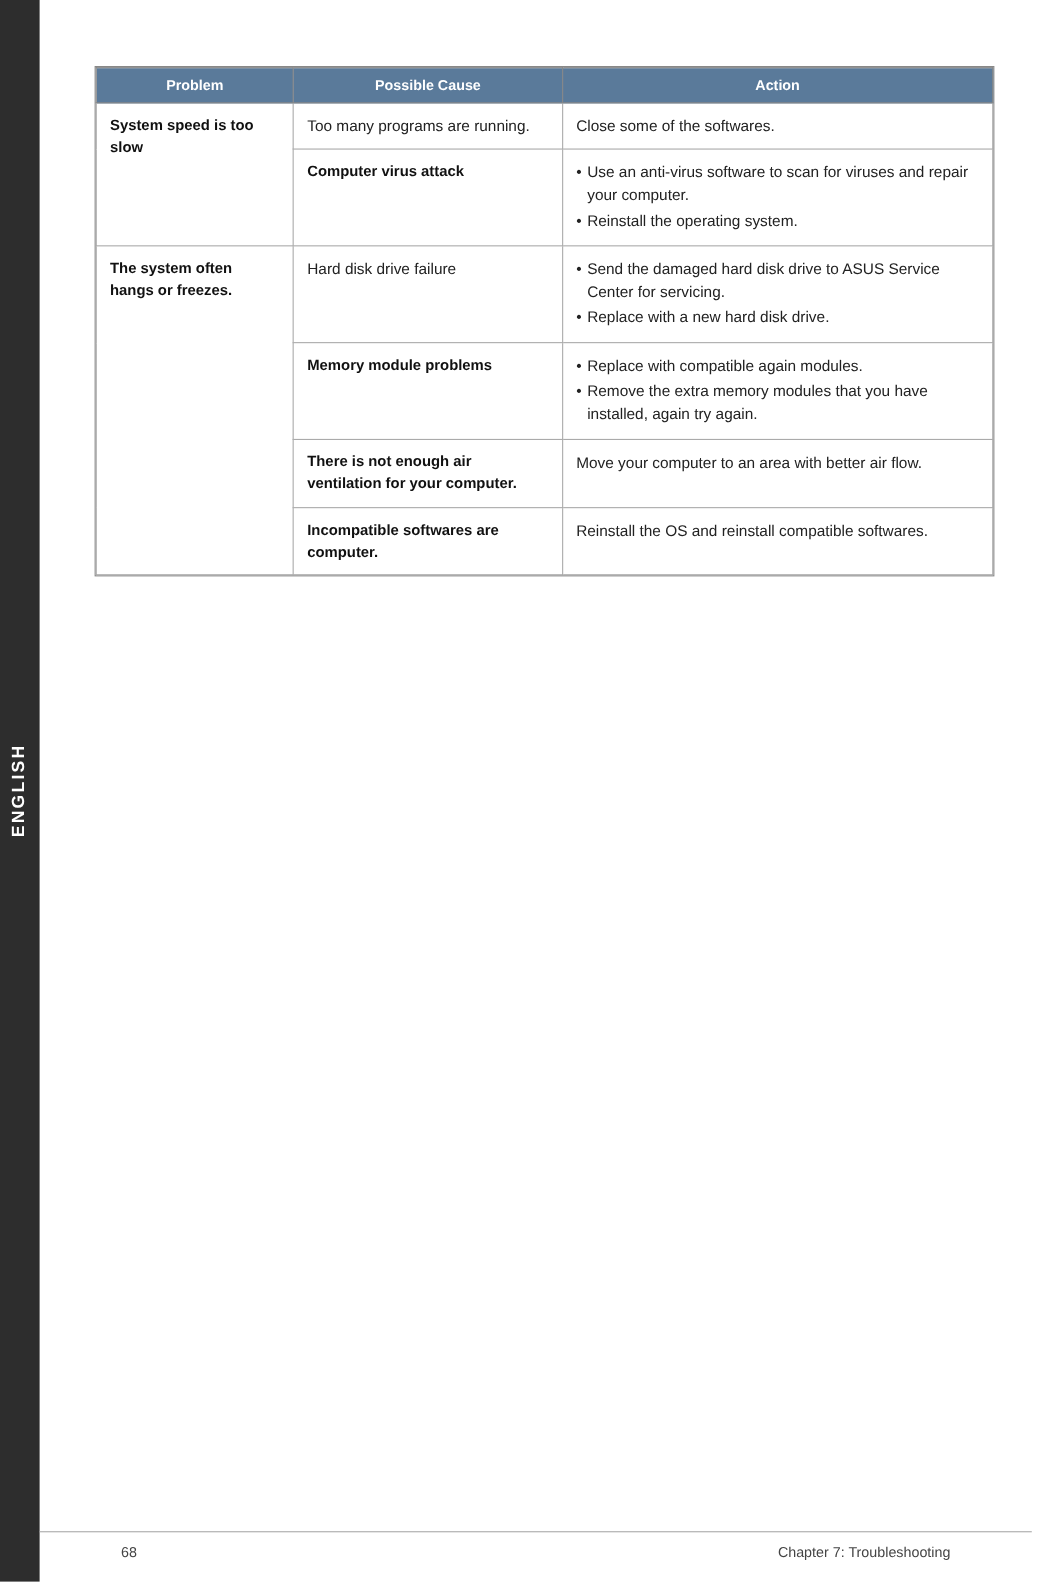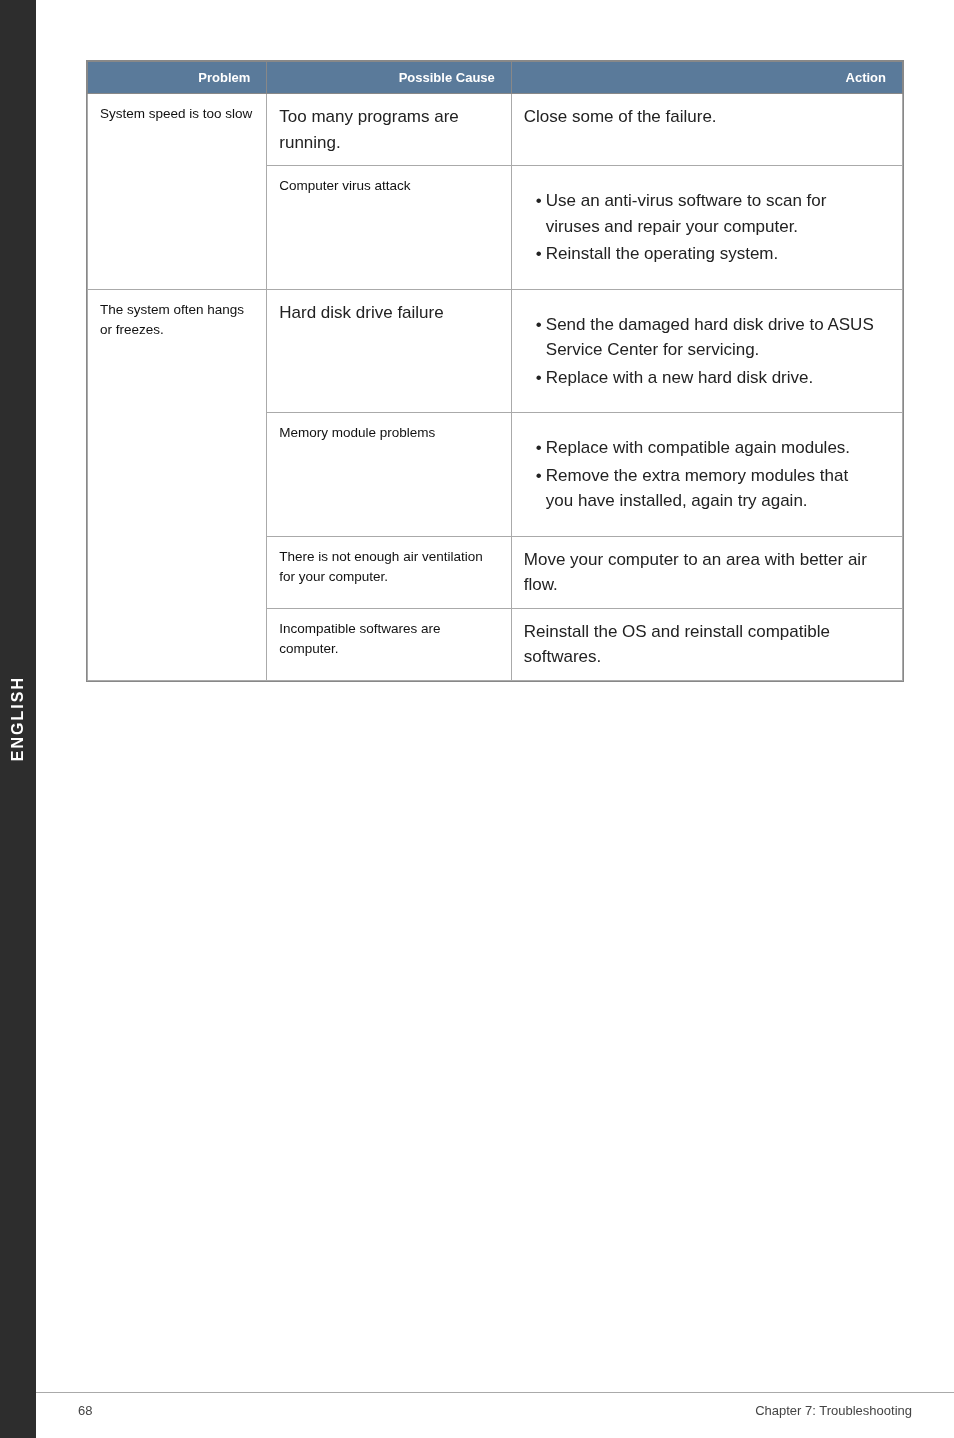--- a/index.html
+++ b/index.html
@@ -65,63 +65,64 @@
 
     thead tr {
       background-color: #5a7a9a;
     }
 
     thead th {
       color: #ffffff;
       font-weight: bold;
       font-size: 13px;
       padding: 8px 16px;
-      text-align: right;
+      text-align: center;
       border: 1px solid #888888;
     }
 
     tbody tr td {
       border: 1px solid #aaaaaa;
       padding: 10px 12px;
       vertical-align: top;
-      font-size: 17px;
+      font-size: 14px;
       line-height: 1.5;
     }
 
     tbody tr td:first-child {
       font-size: 13.5px;
       color: #111111;
+      font-weight: bold;
     }
 
     .bullet-list {
       list-style: none;
       padding: 0;
-      margin: 12px;
+      margin: 0;
     }
 
     .bullet-list li {
       padding-left: 10px;
       position: relative;
       margin-bottom: 2px;
     }
 
     .bullet-list li::before {
       content: "•";
       position: absolute;
       left: 0;
     }
 
     .footer {
       position: absolute;
       bottom: 20px;
       left: 36px;
-      right: 0;
+      right: 16px;
       display: flex;
       justify-content: space-between;
-      padding: 0 42px;
+      padding: 0 74px;
       border-top: 1px solid #aaaaaa;
       padding-top: 10px;
       font-size: 13px;
       color: #444444;
     }
   </style>
 </head>
 <body>
 
 <div class="sidebar">
@@ -137,21 +138,21 @@
           <th style="width:22%">Problem</th>
           <th style="width:30%">Possible Cause</th>
           <th style="width:48%">Action</th>
         </tr>
       </thead>
       <tbody>
 
         <tr>
           <td rowspan="2">System speed is too slow</td>
           <td>Too many programs are running.</td>
-          <td>Close some of the failure.</td>
+          <td>Close some of the softwares.</td>
         </tr>
 
         <tr>
           <td>Computer virus attack</td>
           <td>
             <ul class="bullet-list">
               <li>Use an anti-virus software to scan for viruses and repair your computer.</li>
               <li>Reinstall the operating system.</li>
             </ul>
           </td>

